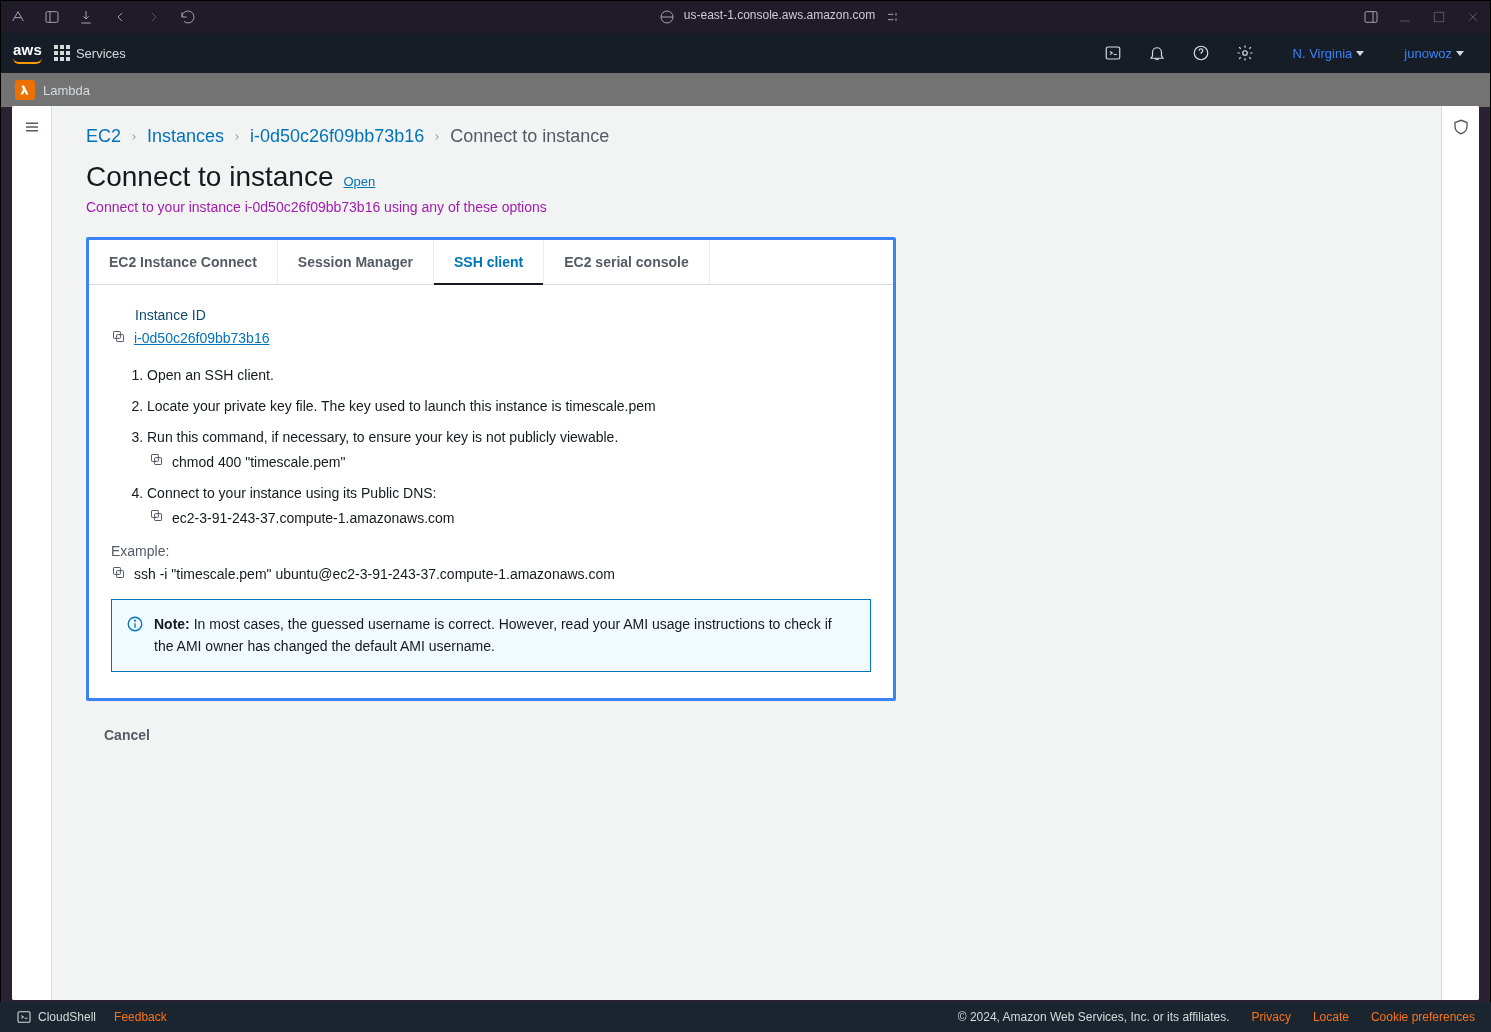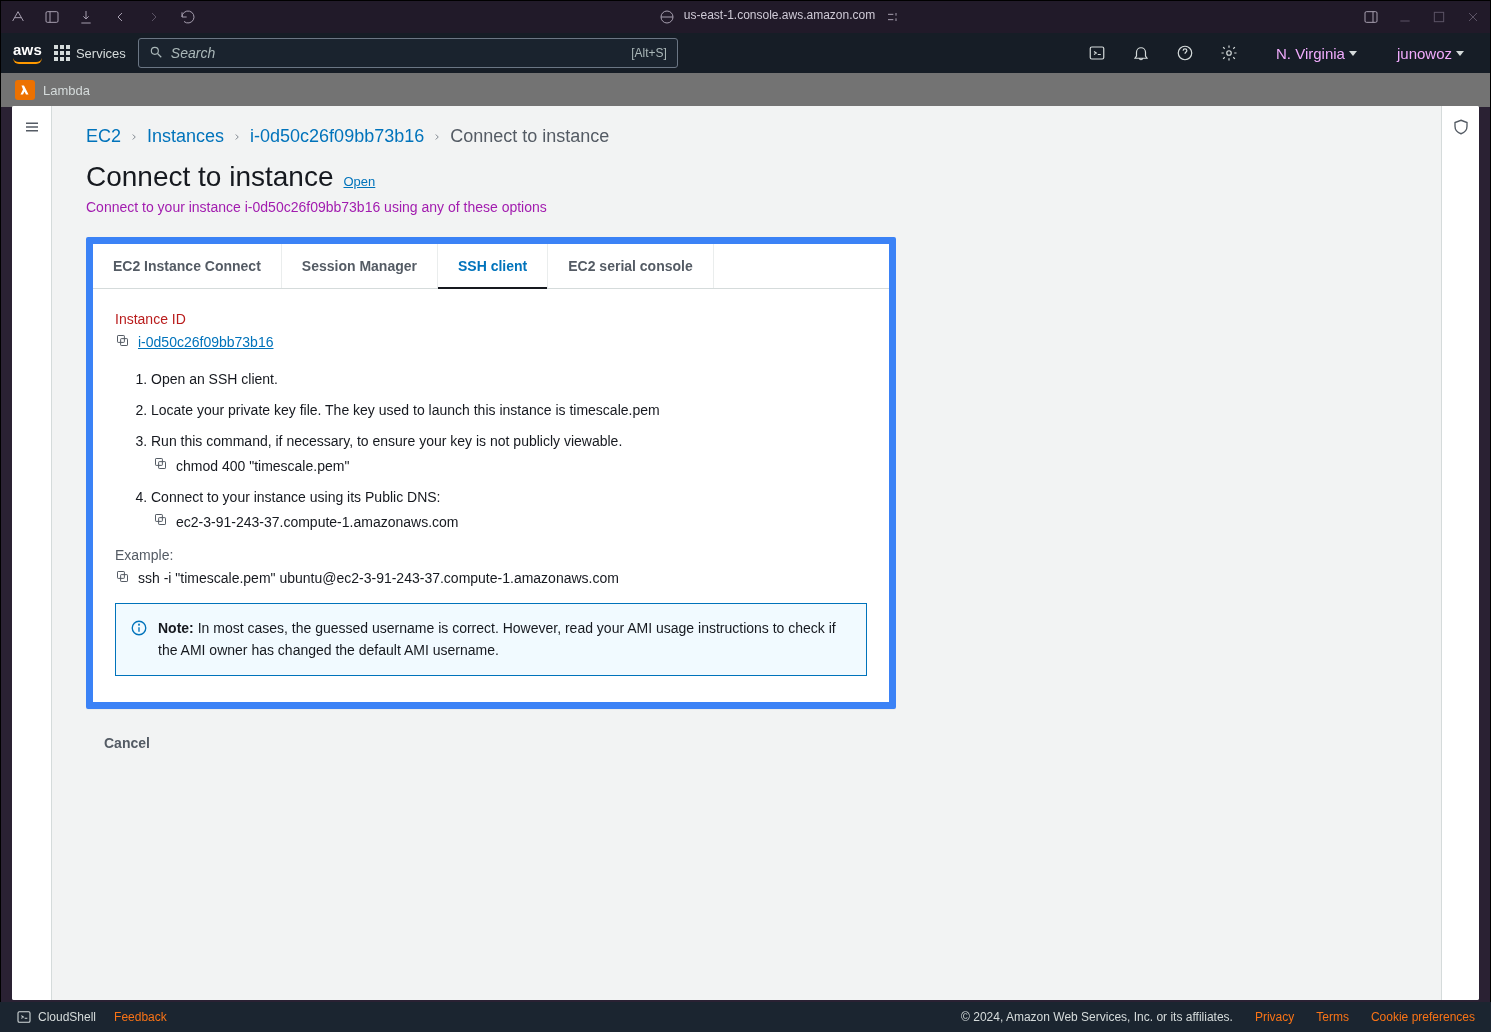--- a/index.html
+++ b/index.html
@@ -57,21 +57,21 @@
   display:flex; align-items:center;
   padding:0 10px; gap:8px;
   color:#aab7b8;
   font-style:italic;
 }
 .search-wrap .shortcut { margin-left:auto; font-style:normal; color:#aab7b8; font-size:12px; }
 .nav-spacer { flex:1; }
 .nav-icons { display:flex; align-items:center; }
 .nav-iconbtn { width:44px; height:40px; display:flex; align-items:center; justify-content:center; border-left:1px solid #2a333e00; }
 .nav-iconbtn svg { width:18px; height:18px; stroke:#d5dbdb; fill:none; stroke-width:1.6; }
-.nav-text { padding:0 14px; color:#f0abfc; font-size:15px; display:flex; align-items:center; gap:4px; }
+.nav-text { padding:0 14px; color:#3b82f6; font-size:13px; display:flex; align-items:center; gap:4px; }
 .caret-down { width:0;height:0;border-left:4px solid transparent;border-right:4px solid transparent;border-top:5px solid #d5dbdb; }
 
 
 .pinned-bar {
   height:34px; background:#737373;
   display:flex; align-items:center; padding:0 14px; gap:8px;
 }
 .lambda-icon { width:20px; height:20px; background:#ed7100; border-radius:3px; display:flex; align-items:center; justify-content:center; }
 .lambda-icon svg { width:12px; height:12px; fill:#fff; }
 .pinned-label { color:#d5dbdb; font-size:13px; }
@@ -100,37 +100,37 @@
 .breadcrumb a { color:#0073bb; text-decoration:none; }
 .breadcrumb .sep svg { width:10px; height:10px; stroke:#687078; fill:none; stroke-width:2; }
 .breadcrumb .current { color:#545b64; }
 
 h1.page-title { font-size:28px; font-weight:400; color:#16191f; display:flex; align-items:baseline; gap:10px; }
 .info-link { font-size:13px; color:#0073bb; font-weight:400; }
 .page-sub { margin-top:6px; color:#a21caf; font-size:14px; }
 
 .panel {
   margin-top:22px;
-  background:#fff; border:7px solid #3b82f6; border-radius:2px;
+  background:#fff; border:3px solid #3b82f6; border-radius:2px;
   box-shadow:0 1px 1px rgba(0,0,0,.03);
   max-width:810px;
 }
 .tabs { display:flex; border-bottom:1px solid #d5dbdb; }
 .tab {
   padding:14px 20px; font-size:14px; color:#545b64;
   font-weight:700; border-right:1px solid #eaeded;
   position:relative;
 }
 .tab.active { color:#0073bb; }
 .tab.active::after {
   content:""; position:absolute; left:0; right:0; bottom:-1px; height:2px; background:#16191f;
 }
 .panel-body { padding:22px 22px 26px; }
 
-.kv-label { color:#b91c1c; font-size:14px; margin-bottom:6px; }
+.kv-label { color:#0c4a6e; font-size:14px; margin-bottom:6px;margin-left:24px; }
 .copy-row { display:flex; align-items:center; gap:8px; }
 .copy-row.linky .val { color:#0073bb; }
 .copy-icon svg{ width:15px; height:15px; stroke:#545b64; fill:none; stroke-width:1.6; }
 .val { font-size:14px; color:#16191f; }
 
 ol.steps { margin:18px 0 4px 18px; padding:0 0 0 18px; color:#16191f; }
 ol.steps li { margin-bottom:10px; font-size:14px; line-height:1.5; }
 ol.steps .sub { margin-top:4px; margin-left:2px; }
 
 .ex-label { color:#545b64; font-size:14px; margin-top:14px; margin-bottom:6px; }
@@ -256,28 +256,20 @@
         <i></i>
         <i></i>
         <i></i>
         <i></i>
         <i></i>
         <i></i>
         <i></i>
         <i></i>
       </span>
     <span>Services</span>
-  </div>
-  <div class="search-wrap">
-    <span class="mag-icon"><svg viewBox="0 0 24 24">
-          <circle cx="10" cy="10" r="6"></circle>
-          <line x1="15" y1="15" x2="21" y2="21"></line>
-        </svg></span>
-    <span>Search</span>
-    <span class="shortcut">[Alt+S]</span>
   </div>
   <div class="nav-spacer"></div>
   <div class="nav-icons">
     <span class="nav-iconbtn">
         <svg viewBox="0 0 24 24">
           <rect x="3" y="4" width="18" height="16" rx="2"></rect>
           <path d="M8 10l3 2-3 2M13 14h4"></path>
         </svg>
       </span>
     <span class="nav-iconbtn">
@@ -431,16 +423,16 @@
           <rect x="3" y="4" width="18" height="16" rx="2"></rect>
           <path d="M8 10l3 2-3 2M13 14h4"></path>
         </svg>
       <span>CloudShell</span>
     </span>
     <a href="#">Feedback</a>
   </div>
   <div class="right">
     <span>© 2024, Amazon Web Services, Inc. or its affiliates.</span>
     <a href="#">Privacy</a>
-    <a href="#">Terms</a>
+    <a href="#">Locate</a>
     <a href="#">Cookie preferences</a>
   </div>
 </div>
 
 </body></html>

